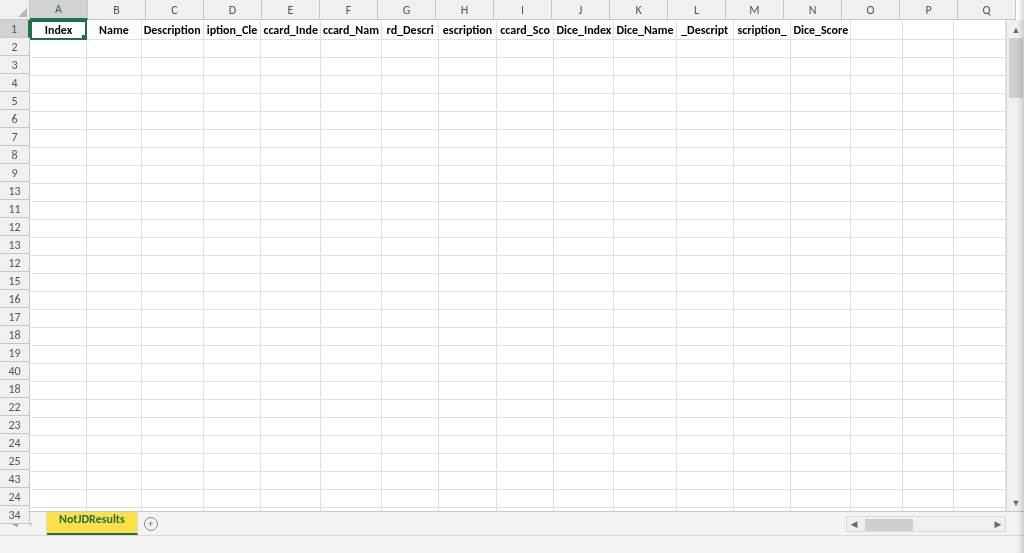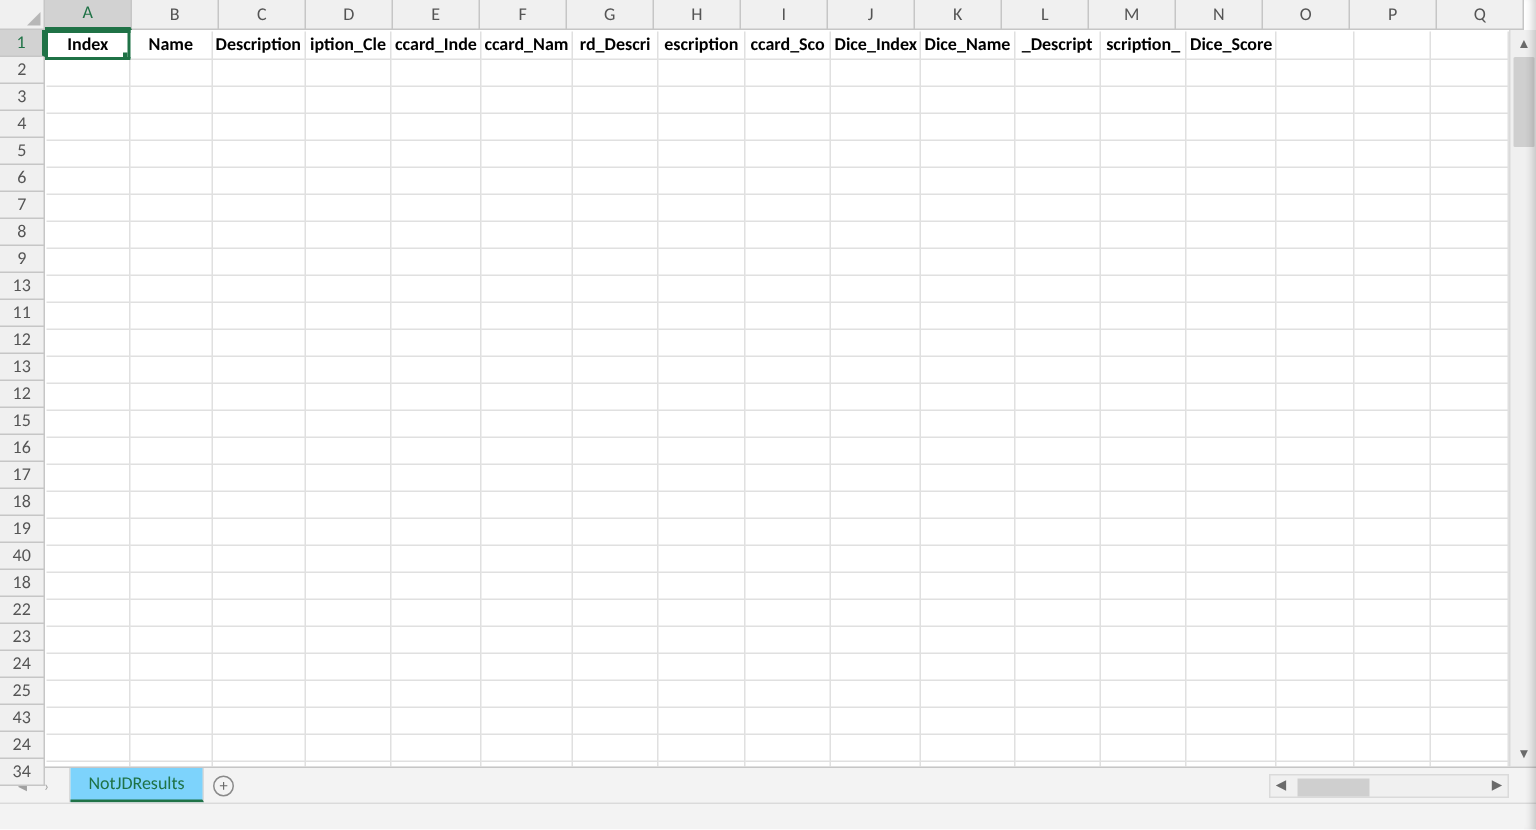--- a/index.html
+++ b/index.html
@@ -107,24 +107,24 @@
   }
   .tab-nav {
     display:flex; align-items:center; gap:6px; padding:0 10px; height:100%;
     border-right: 1px solid #dadada;
   }
   .tab-nav span {
     color:#a0a0a0; font-size:10px; cursor:pointer; user-select:none;
     width:10px; text-align:center;
   }
   .tab {
-    height:100%; display:flex; align-items:center; padding:0 12px;
-    border-right:1px solid #dadada; background:#7dd3fc;
+    height:100%; display:flex; padding:0 12px;
+    border-right:1px solid #dadada; background:#fde047;
     border-bottom: 2px solid #1f7246;
-    font-weight:400; color:#1f7246; cursor:pointer;
+    font-weight:700; color:#1f7246; cursor:pointer;
   }
   .addsheet {
     width:26px; height:100%; display:flex; align-items:center; justify-content:center;
     color:#6a6a6a; cursor:pointer;
   }
   .addsheet .circ {
     width:14px; height:14px; border:1px solid #8a8a8a; border-radius:50%;
     display:flex; align-items:center; justify-content:center; font-size:11px; line-height:1;
   }
   .hscroll {

